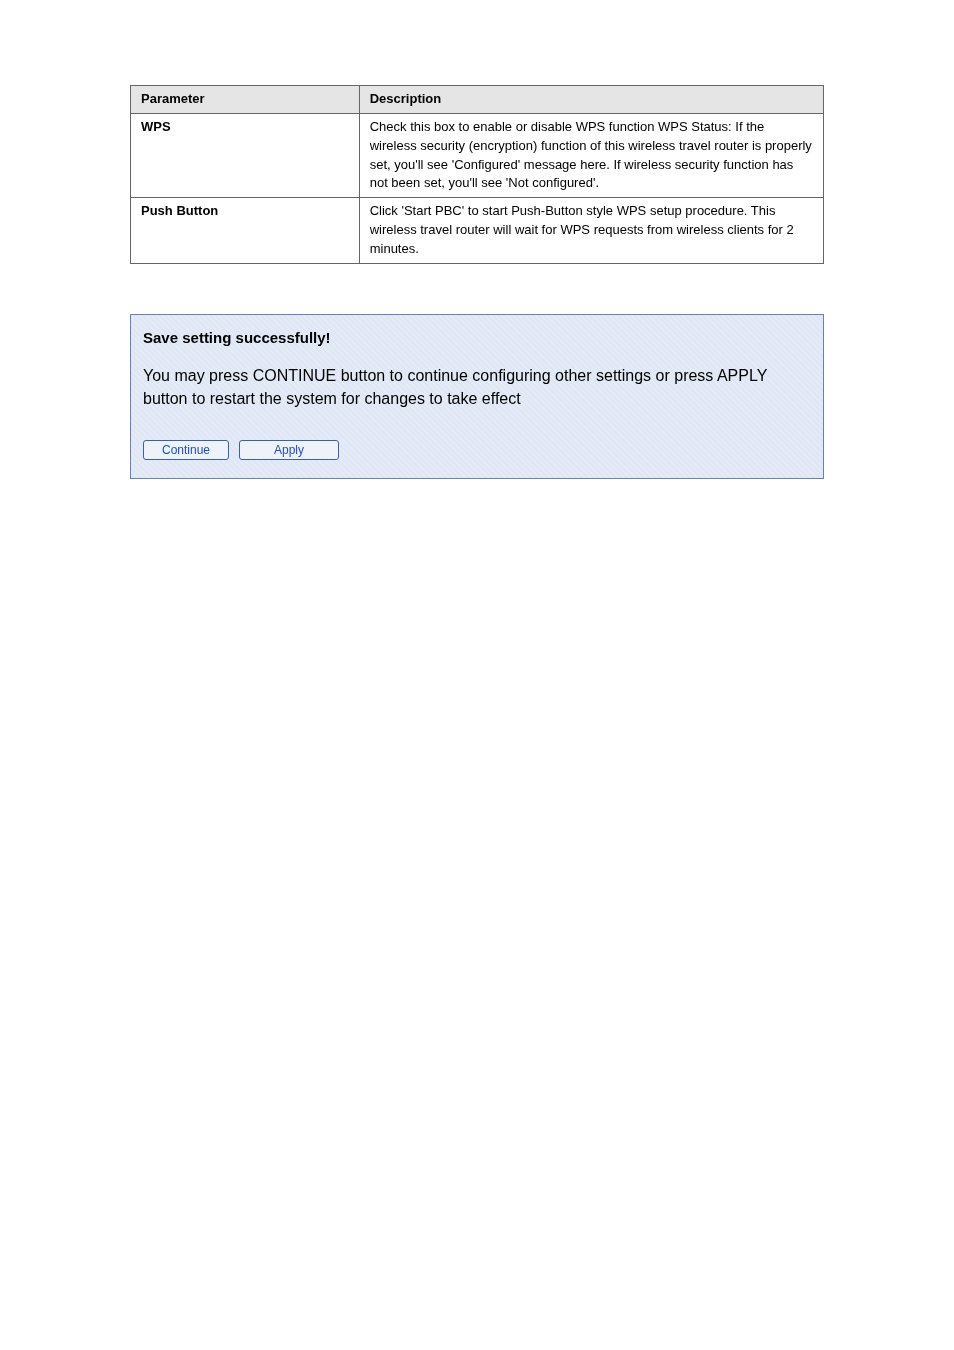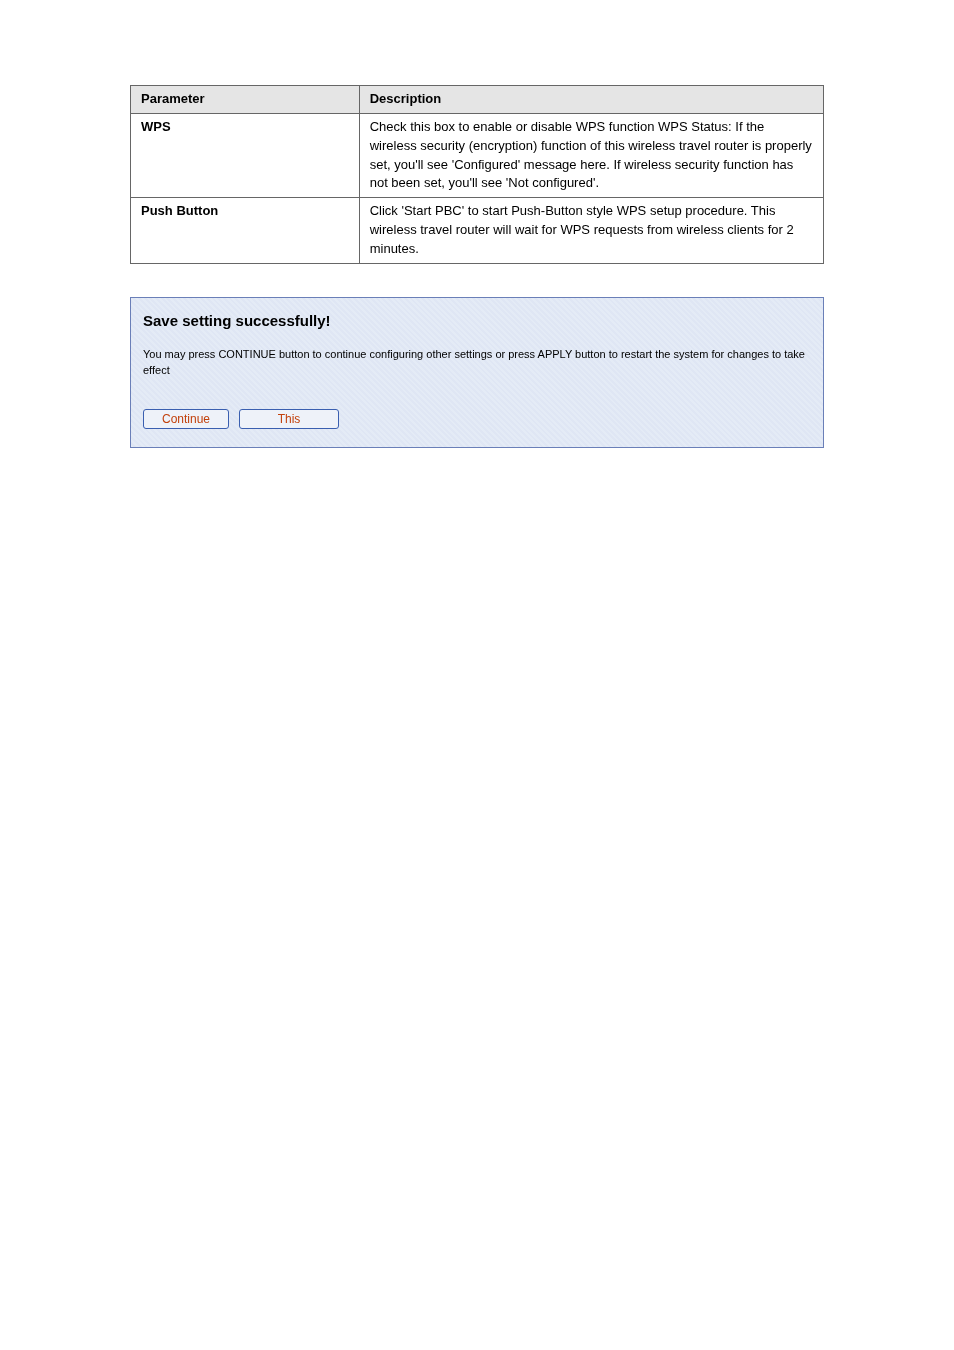--- a/index.html
+++ b/index.html
@@ -16,21 +16,21 @@
     }
     .intro-text {
       font-size: 13px;
       line-height: 1.5;
       margin-bottom: 18px;
     }
     table.param-table {
       border-collapse: collapse;
       width: 100%;
       table-layout: fixed;
-      margin-bottom: 33px;
+      margin-bottom: 50px;
     }
     table.param-table td, table.param-table th {
       border: 1px solid #666;
       padding: 4px 10px;
       vertical-align: top;
       font-size: 13px;
       line-height: 1.45;
     }
     table.param-table th {
       background: #e5e5e5;
@@ -63,39 +63,39 @@
         #dfe6f4 4px
       );
       padding: 14px 12px 18px 12px;
     }
     .save-panel-title {
       font-size: 15px;
       font-weight: bold;
       margin-bottom: 18px;
     }
     .save-panel-msg {
-      font-size: 11px;
+      font-size: 16px;
       line-height: 1.45;
       margin-bottom: 30px;
     }
     .btn-row {
       display: flex;
       gap: 10px;
     }
     .win-btn {
       border: 1px solid #3a5fb0;
       border-radius: 3px;
       background: #eef2f9;
       font-family: inherit;
       font-size: 12px;
       padding: 2px 0;
       width: 86px;
       text-align: center;
       cursor: pointer;
-      color: #c2410c;
+      color: #1d4ed8;
       box-sizing: border-box;
     }
     .win-btn.wide {
       width: 100px;
     }
   </style>
 </head>
 <body>
 
 <div class="page">
@@ -123,17 +123,17 @@
       </tr>
     </tbody>
   </table>
 
 
   <div class="save-panel">
     <div class="save-panel-title">Save setting successfully!</div>
     <div class="save-panel-msg">You may press CONTINUE button to continue configuring other settings or press APPLY button to restart the system for changes to take effect</div>
     <div class="btn-row">
       <button class="win-btn">Continue</button>
-      <button class="win-btn wide">This</button>
+      <button class="win-btn wide">Apply</button>
     </div>
   </div>
 
 </div>
 
 </body></html>

